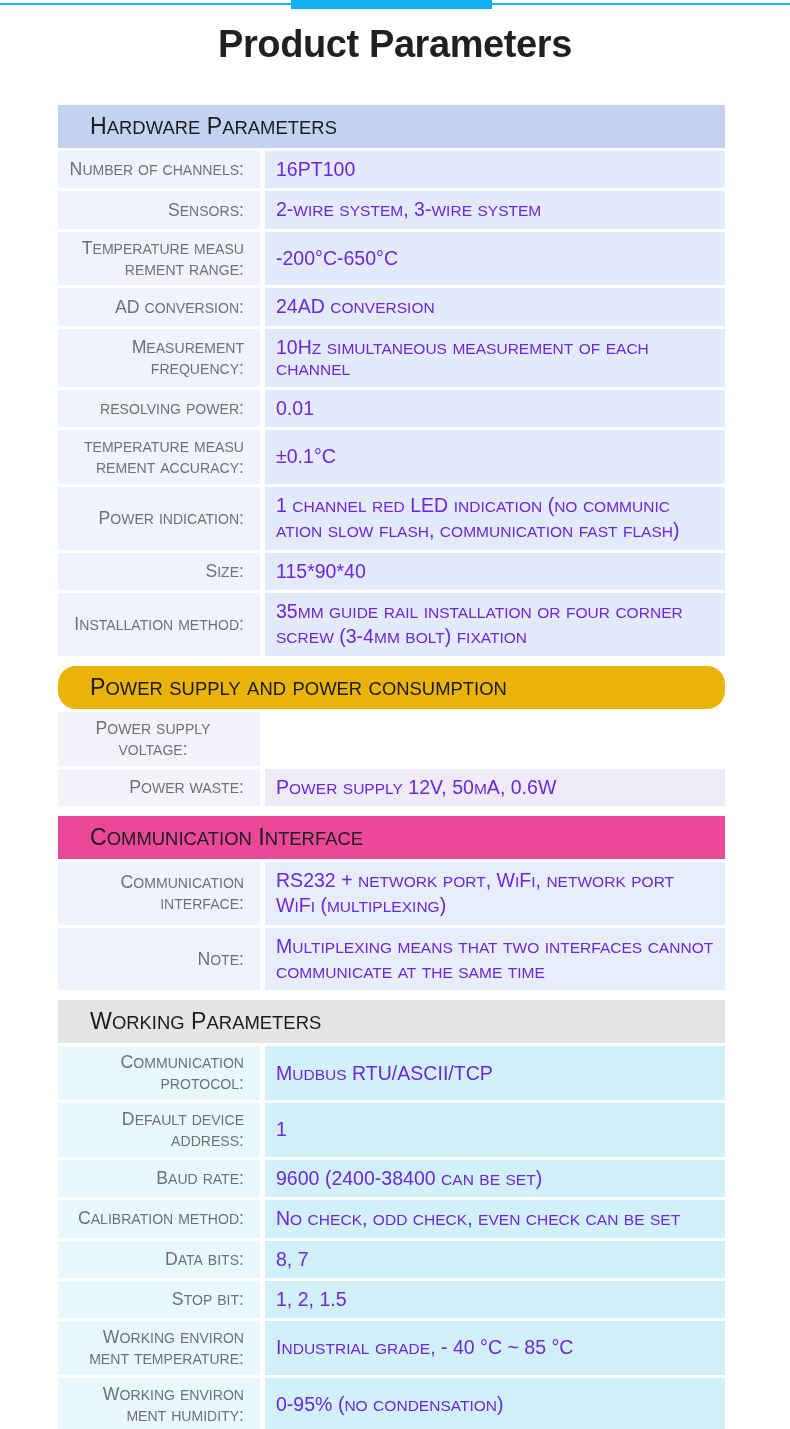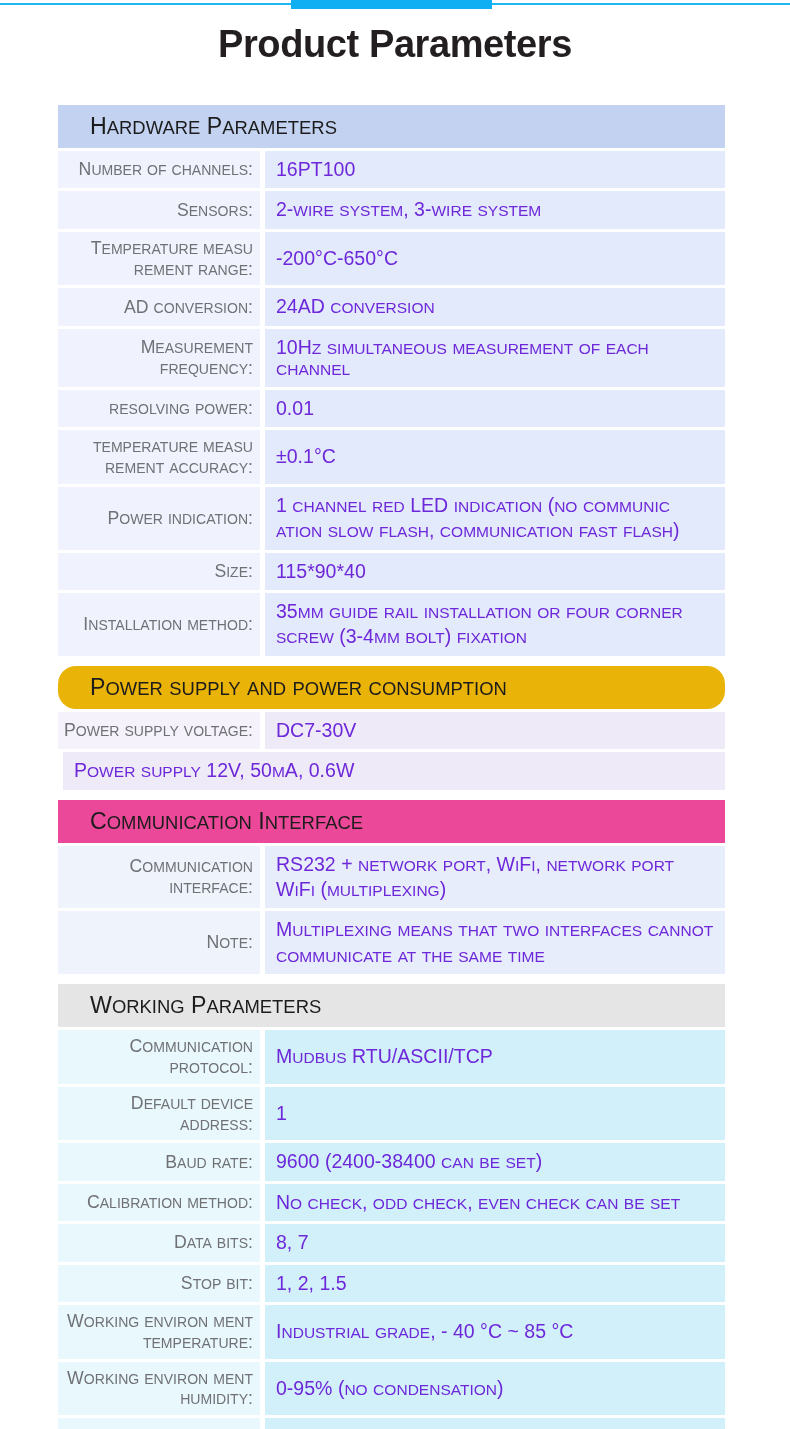--- a/index.html
+++ b/index.html
@@ -30,21 +30,21 @@
   .sec-head {
     height:43px; display:flex; align-items:center;
     padding-left:32px; margin-bottom:3px;
   }
   .sec-head .sc { font-size:19px; color:#1c1c1c; }
 
   .row { display:flex; margin-bottom:3px; }
   .cell-label {
     width:202px; flex:0 0 202px;
     display:flex; align-items:center; justify-content:flex-end;
-    padding:6px 7px 6px 4px;
+    padding:6px 16px 6px 4px;
     text-align:right;
   }
   .cell-label .sc { font-size:14.5px; color:#6f7175; line-height:1.18; display:block; }
   .cell-value {
     flex:1 1 auto; margin-left:5px;
     display:flex; align-items:center;
     padding:6px 10px 6px 11px;
   }
   .cell-value .sc { font-size:16px; color:#6d28d9; line-height:1.3; display:block; }
 
@@ -169,25 +169,25 @@
       </div>
       <div class="gap"></div>
       <div class="th-power">
         <div class="sec-head">
           <span class="sc"><span class="cap">P</span><span class="lo">O</span><span class="lo">W</span><span class="lo">E</span><span class="lo">R</span><span class="cap"> </span><span class="lo">S</span><span class="lo">U</span><span class="lo">P</span><span class="lo">P</span><span class="lo">L</span><span class="lo">Y</span><span class="cap"> </span><span class="lo">A</span><span class="lo">N</span><span class="lo">D</span><span class="cap"> </span><span class="lo">P</span><span class="lo">O</span><span class="lo">W</span><span class="lo">E</span><span class="lo">R</span><span class="cap"> </span><span class="lo">C</span><span class="lo">O</span><span class="lo">N</span><span class="lo">S</span><span class="lo">U</span><span class="lo">M</span><span class="lo">P</span><span class="lo">T</span><span class="lo">I</span><span class="lo">O</span><span class="lo">N</span></span>
         </div>
         <div class="row">
           <div class="cell-label">
             <span class="sc"><span class="cap">P</span><span class="lo">O</span><span class="lo">W</span><span class="lo">E</span><span class="lo">R</span><span class="cap"> </span><span class="lo">S</span><span class="lo">U</span><span class="lo">P</span><span class="lo">P</span><span class="lo">L</span><span class="lo">Y</span><span class="cap"> </span><span class="lo">V</span><span class="lo">O</span><span class="lo">L</span><span class="lo">T</span><span class="lo">A</span><span class="lo">G</span><span class="lo">E</span><span class="cap">:</span></span>
           </div>
-          <div class="cell-value">
-            <span class="sc"><span class="cap">D</span><span class="cap">C</span><span class="cap">7</span><span class="cap">-</span><span class="cap">3</span><span class="cap">0</span><span class="cap">V</span></span>
-          </div>
-        </div>
-        <div class="row">
+        </div>
+        <div class="row">
+          <div class="cell-label">
+            <span class="sc"><span class="cap">P</span><span class="lo">O</span><span class="lo">W</span><span class="lo">E</span><span class="lo">R</span><span class="cap"> </span><span class="lo">W</span><span class="lo">A</span><span class="lo">S</span><span class="lo">T</span><span class="lo">E</span><span class="cap">:</span></span>
+          </div>
           <div class="cell-value">
             <span class="sc"><span class="cap">P</span><span class="lo">O</span><span class="lo">W</span><span class="lo">E</span><span class="lo">R</span><span class="cap"> </span><span class="lo">S</span><span class="lo">U</span><span class="lo">P</span><span class="lo">P</span><span class="lo">L</span><span class="lo">Y</span><span class="cap"> </span><span class="cap">1</span><span class="cap">2</span><span class="cap">V</span><span class="cap">,</span><span class="cap"> </span><span class="cap">5</span><span class="cap">0</span><span class="lo">M</span><span class="cap">A</span><span class="cap">,</span><span class="cap"> </span><span class="cap">0</span><span class="cap">.</span><span class="cap">6</span><span class="cap">W</span></span>
           </div>
         </div>
       </div>
       <div class="gap"></div>
       <div class="th-comm">
         <div class="sec-head">
           <span class="sc"><span class="cap">C</span><span class="lo">O</span><span class="lo">M</span><span class="lo">M</span><span class="lo">U</span><span class="lo">N</span><span class="lo">I</span><span class="lo">C</span><span class="lo">A</span><span class="lo">T</span><span class="lo">I</span><span class="lo">O</span><span class="lo">N</span><span class="cap"> </span><span class="cap">I</span><span class="lo">N</span><span class="lo">T</span><span class="lo">E</span><span class="lo">R</span><span class="lo">F</span><span class="lo">A</span><span class="lo">C</span><span class="lo">E</span></span>
         </div>

